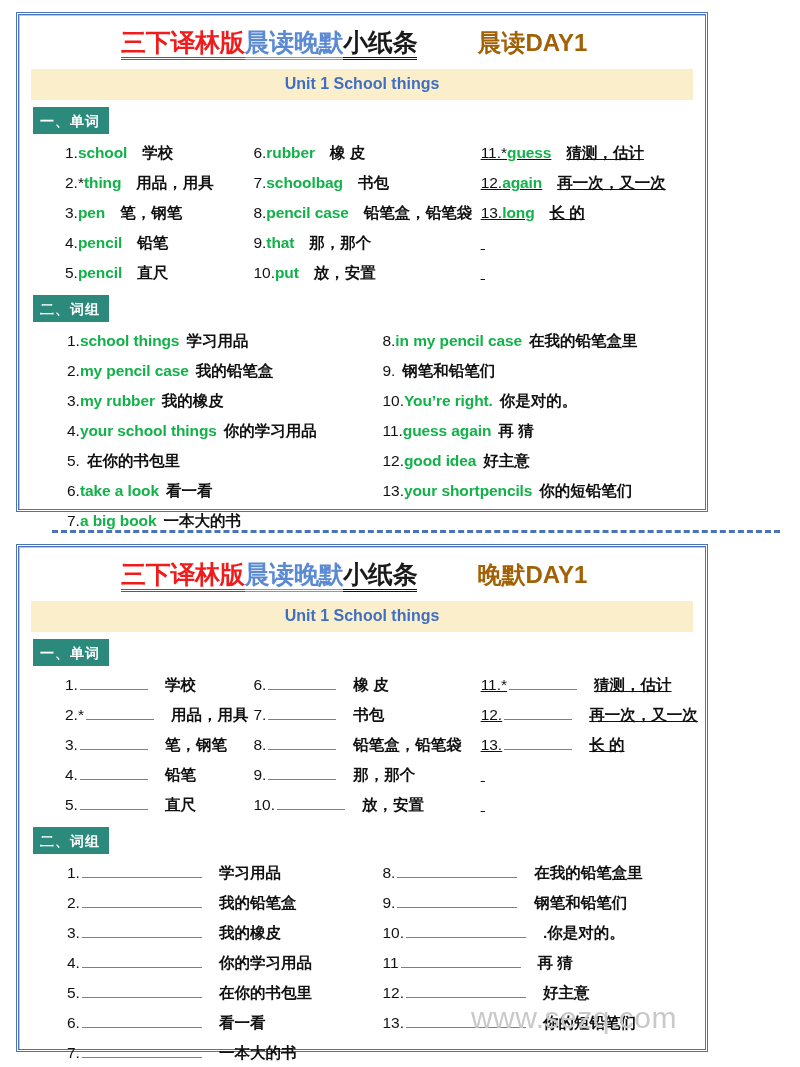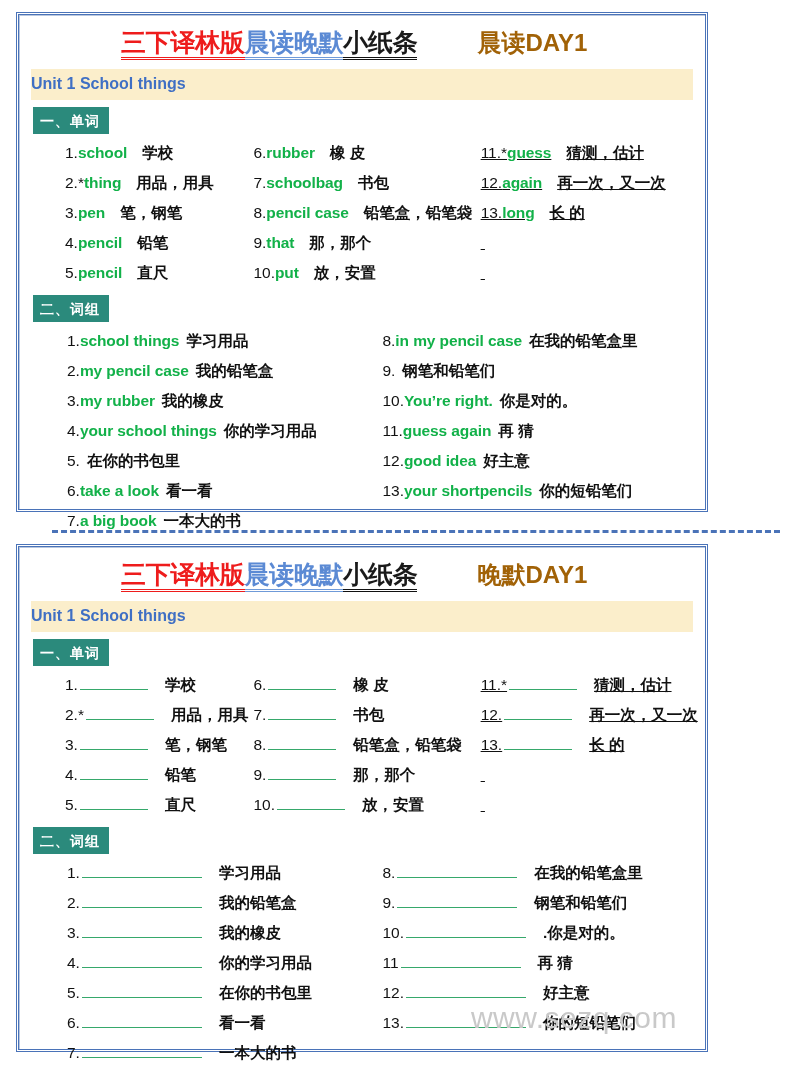--- a/index.html
+++ b/index.html
@@ -53,21 +53,21 @@
     font-size: 24px;
     font-weight: bold;
     color: #a16207;
     letter-spacing: 0px;
   }
 
   
   .unit-band {
     margin: 4px 12px 0 12px;
     background: #fbeecb;
-    text-align: left;
+    text-align: center;
     padding: 6px 0 7px 0;
     font-size: 16px;
     font-weight: bold;
     color: #3f6fc4;
   }
 
   
   .sec-tag {
     display: inline-block;
     background: #2b8a7c;

